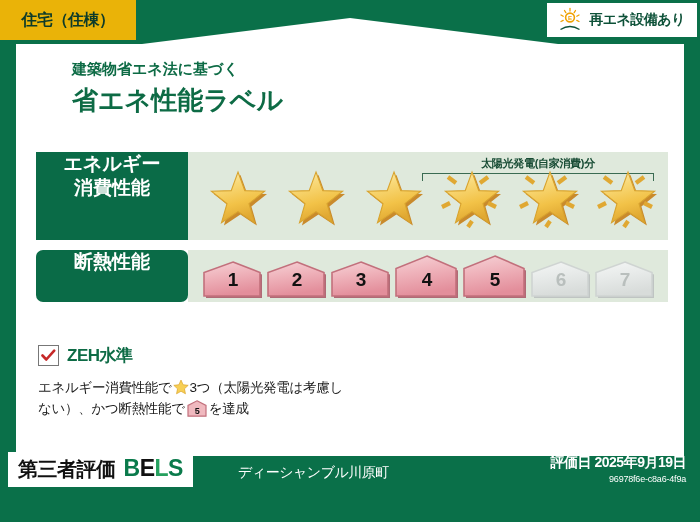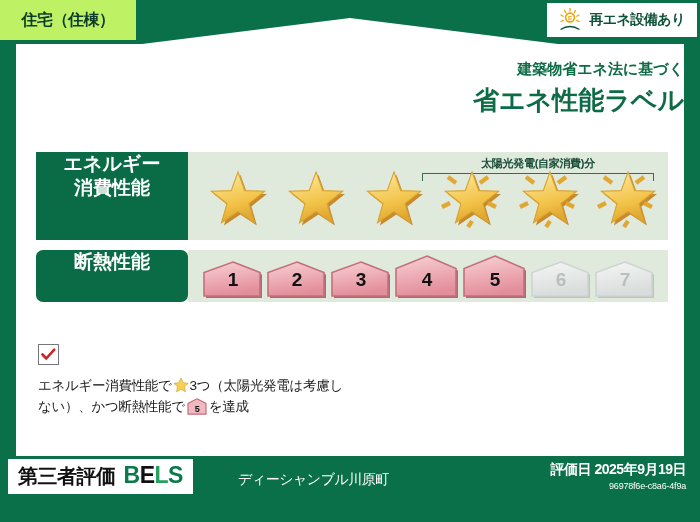--- a/index.html
+++ b/index.html
@@ -14,21 +14,21 @@
     position: relative;
     width: 700px; height: 522px;
     background: #0a7049;
     overflow: hidden;
   }
 
   
   .tab-left {
     position: absolute; left: 0; top: 0;
     width: 136px; height: 40px;
-    background: #bef264;
+    background: #eab308;
     display: flex; align-items: center; justify-content: center;
     z-index: 6;
   }
   .tab-left-text {
     font-size: 16px; font-weight: bold; color: #0d3b2a;
     letter-spacing: -0.5px;
   }
 
   .tab-right {
     position: absolute; right: 3px; top: 3px;
@@ -59,22 +59,22 @@
     border-top: none;
     z-index: 3;
   }
   .card-inner {
     position: absolute; inset: 0;
     padding: 0;
   }
 
   
   .title-wrap {
-    position: absolute; left: 0; top: 16px; width: 100%;
-    text-align: right; z-index: 4; padding-left: 40px;
+    position: absolute; left: 16px; top: 16px; width: 100%;
+    text-align: left; z-index: 4; padding-left: 40px;
   }
   .title-sub {
     font-size: 15px; font-weight: bold; color: #0d6b45;
     letter-spacing: 0px; margin-bottom: 4px;
   }
   .title-main {
     font-size: 26px; font-weight: bold; color: #0d6b45;
     letter-spacing: 0px;
   }
 
@@ -157,21 +157,21 @@
   }
   .crit-body {
     font-size: 13.5px; color: #1a1a1a; line-height: 1.55; letter-spacing: -0.3px; margin-top: 11px;
   }
   .inline-star { vertical-align: -3px; margin: 0 1px; }
   .inline-house { vertical-align: -4px; margin: 0 2px; }
   .zehm-logo { margin-left: 4px; vertical-align: -8px; }
 
   
   .footer {
-    position: absolute; left: 0; bottom: 9px; width: 700px; height: 62px;
+    position: absolute; left: 0; bottom: 16px; width: 700px; height: 62px;
     z-index: 5;
     padding-left: 32px;
   }
   .bels-box {
     position: absolute; left: 8px; top: 8px;
     background: #ffffff;
     padding: 3px 10px 4px 10px;
     display: flex; align-items: baseline; gap: 8px;
   }
   .bels-jp { font-size: 20px; font-weight: bold; color: #111; letter-spacing: -0.5px; }
@@ -463,20 +463,21 @@
 
       <div class="criteria">
 
         <div class="crit-col">
           <div class="crit-head">
             <span class="check-box">
               <svg width="15" height="13" viewBox="0 0 15 13">
                 <path d="M1.5 6.5 L5.3 10.5 L13.2 1.6" fill="none" stroke="#c62828" stroke-width="2.6" stroke-linecap="round" stroke-linejoin="round"></path>
               </svg>
             </span>
+            <span class="crit-title">ZEH水準</span>
           </div>
           <div class="crit-body">
             <span>エネルギー消費性能で</span><svg class="inline-star" width="16" height="16" viewBox="0 0 24 24">
                 <polygon points="12,1.6 15.2,8.6 22.8,9.5 17.2,14.7 18.7,22.2 12,18.4 5.3,22.2 6.8,14.7 1.2,9.5 8.8,8.6" fill="#f7cf55" stroke="#d9a227" stroke-width="1"></polygon>
               </svg><span>3つ（太陽光発電は考慮しない）、かつ断熱性能で</span><svg class="inline-house" width="20" height="17" viewBox="0 0 20 17">
                 <polygon points="10,0.8 19,5.4 19,16.2 1,16.2 1,5.4" fill="#f0b9bf" stroke="#c2707c" stroke-width="1.2"></polygon>
                 <text x="10" y="13.6" font-size="9" font-weight="bold" fill="#111" text-anchor="middle" font-family="Liberation Sans, sans-serif">5</text>
               </svg><span>を達成</span>
           </div>
         </div>

